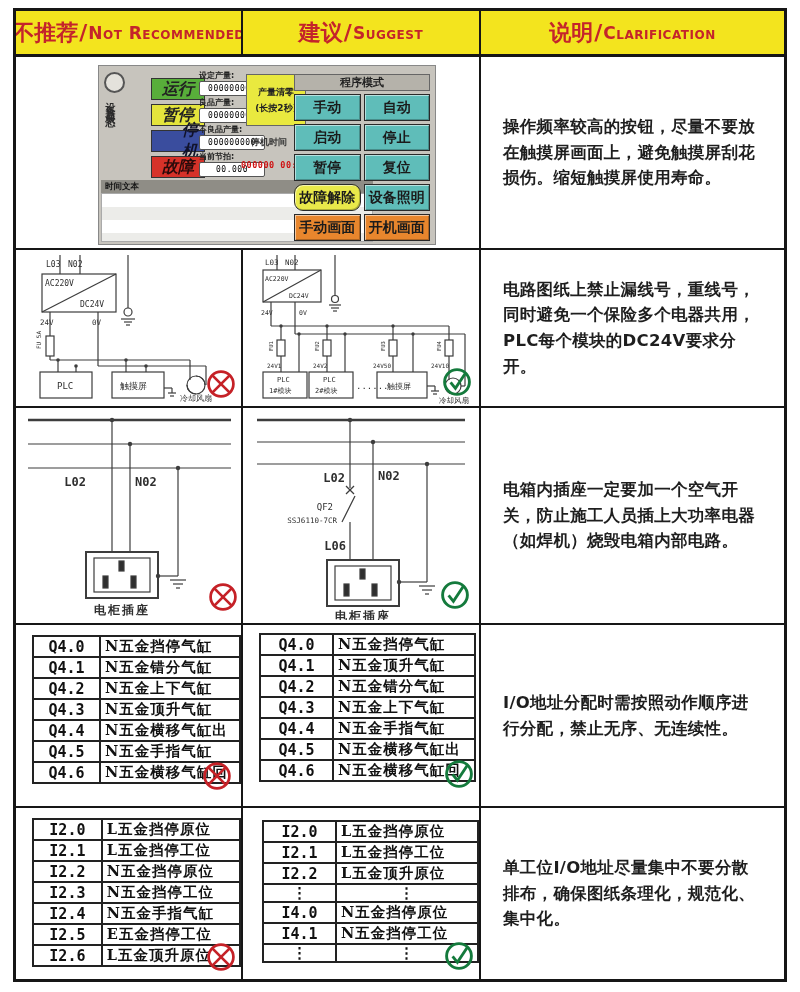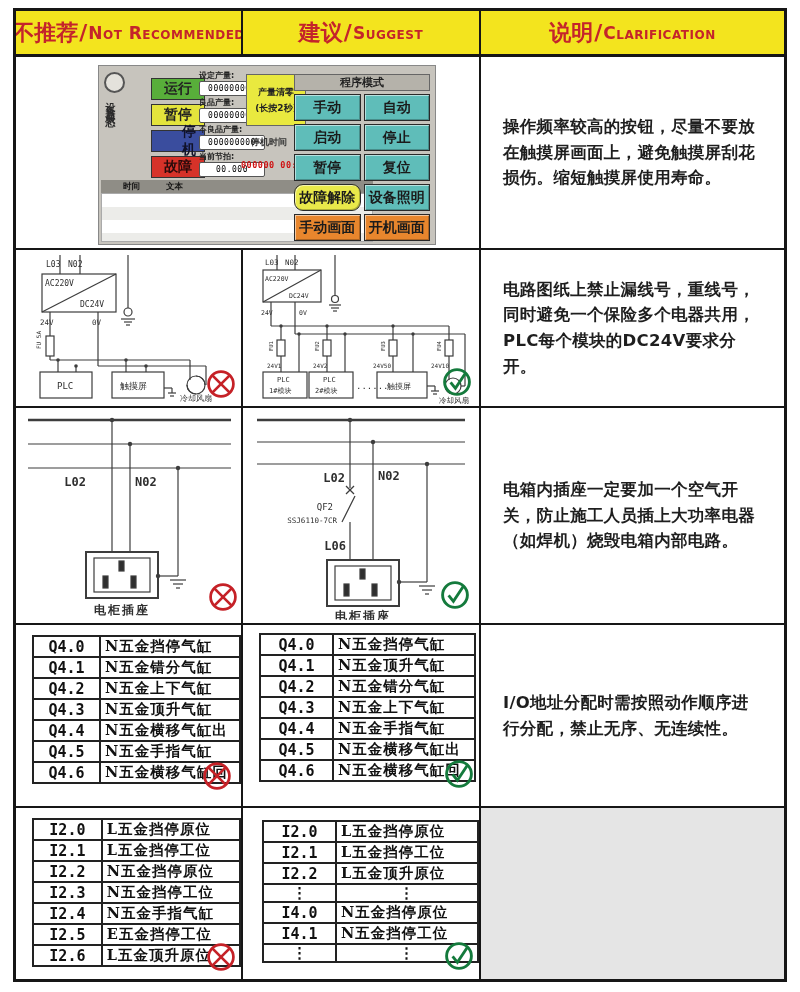--- a/index.html
+++ b/index.html
@@ -25,40 +25,40 @@
   .mark{position:absolute;width:32px;height:32px;}
   
   .hmi{position:absolute;left:82px;top:8px;width:338px;height:180px;background:#c7c4bd;
     border:1px solid #888;box-sizing:border-box;
     background-image:radial-gradient(circle,#9d9a92 .6px,transparent .7px);background-size:4px 4px;}
   .hmi-logo{position:absolute;left:5px;top:6px;width:17px;height:17px;border-radius:50%;
     border:2px solid #555;background:#e4e2dc;}
   .hmi-vtitle{position:absolute;left:4px;top:28px;writing-mode:vertical-lr;font-size:10px;
     font-weight:bold;color:#2b2b2b;letter-spacing:3px;}
   .sbtn{position:absolute;left:52px;width:54px;height:22px;border:1.5px solid #333;
-    box-sizing:border-box;font-size:14px;font-weight:bold;color:#222;display:flex;
-    align-items:center;justify-content:center;}
+    box-sizing:border-box;font-size:16px;font-weight:bold;color:#222;display:flex;
+    align-items:center;justify-content:center;font-style:italic;}
   .s1{top:12px;background:#58AE3A;}
   .s2{top:38px;background:#E4E43C;}
   .s3{top:64px;background:#3A4D9E;color:#10122a;padding-left:30px;}
   .s4{top:90px;background:#D63229;color:#2a0a0a;}
   .cnt{position:absolute;left:100px;top:5px;width:66px;}
   .clabel{font-size:8px;font-weight:bold;color:#222;line-height:10px;white-space:nowrap;}
   .cval{height:13px;background:#fff;border:1.5px solid #555;border-radius:2px;
     font-family:"DejaVu Sans Mono",monospace;font-size:8px;display:flex;align-items:center;
     justify-content:center;letter-spacing:.5px;margin-bottom:2px;}
   .clrbtn{position:absolute;left:147px;top:8px;width:60px;height:52px;background:#E9E93F;
     border:1.5px solid #666;box-sizing:border-box;display:flex;flex-direction:column;
     align-items:center;justify-content:center;font-size:9px;font-weight:bold;color:#222;gap:3px;text-align:right;}
   .dt-label{position:absolute;left:152px;top:70px;font-size:9px;font-weight:bold;color:#333;}
   .dt-value{position:absolute;left:142px;top:94px;font-size:8.5px;font-weight:bold;color:#cf1212;
     font-family:"DejaVu Sans Mono",monospace;letter-spacing:.5px;}
   .log{position:absolute;left:2px;top:114px;width:272px;bottom:2px;}
-  .log-hd{height:14px;background:#8f8d86;display:flex;gap:26px;align-items:center;
-    padding-left:22px;font-size:8.5px;font-weight:bold;color:#151515;}
+  .log-hd{height:14px;background:#8f8d86;display:flex;align-items:center;
+    padding-left:4px;font-size:8.5px;font-weight:bold;color:#151515;}
   .log-body{position:absolute;top:13px;left:0;right:0;bottom:0;
     background:repeating-linear-gradient(#ffffff 0 13px,#ecece9 13px 26px);border:1px solid #aaa;}
   .mode{position:absolute;left:195px;top:8px;width:136px;bottom:3px;}
   .mode-title{height:17px;background:#b5b2aa;border:1px solid #666;font-size:11px;font-weight:bold;
     color:#222;display:flex;align-items:center;justify-content:center;margin-bottom:3px;
     box-sizing:border-box;}
   .mode-grid{display:grid;grid-template-columns:1fr 1fr;grid-auto-rows:1fr;gap:3px;
     height:calc(100% - 20px);}
   .mbtn{border:1.5px solid #2a2a2a;display:flex;align-items:center;justify-content:center;
     font-size:14px;font-weight:bold;color:#1b1b1b;background:#5FBDB9;box-sizing:border-box;
@@ -506,14 +506,15 @@
             <td class="addr">⋮</td>
             <td class="desc" style="text-align:center">⋮</td>
           </tr>
     </tbody>
       </table>
     <svg class="mark" style="right:4px;bottom:7px" viewBox="0 0 40 40">
       <circle cx="20" cy="20" r="15.5" stroke="#147A3C" stroke-width="3.6" fill="none"></circle>
       <path d="M12 20.5 L18 28 L30.5 9" stroke="#147A3C" stroke-width="3.6" fill="none"></path>
     </svg>
   </div>
+  <div class="cell lastrow lastcol clar">单工位I/O地址尽量集中不要分散排布，确保图纸条理化，规范化、集中化。</div>
 
 </div>
 
 </body></html>

